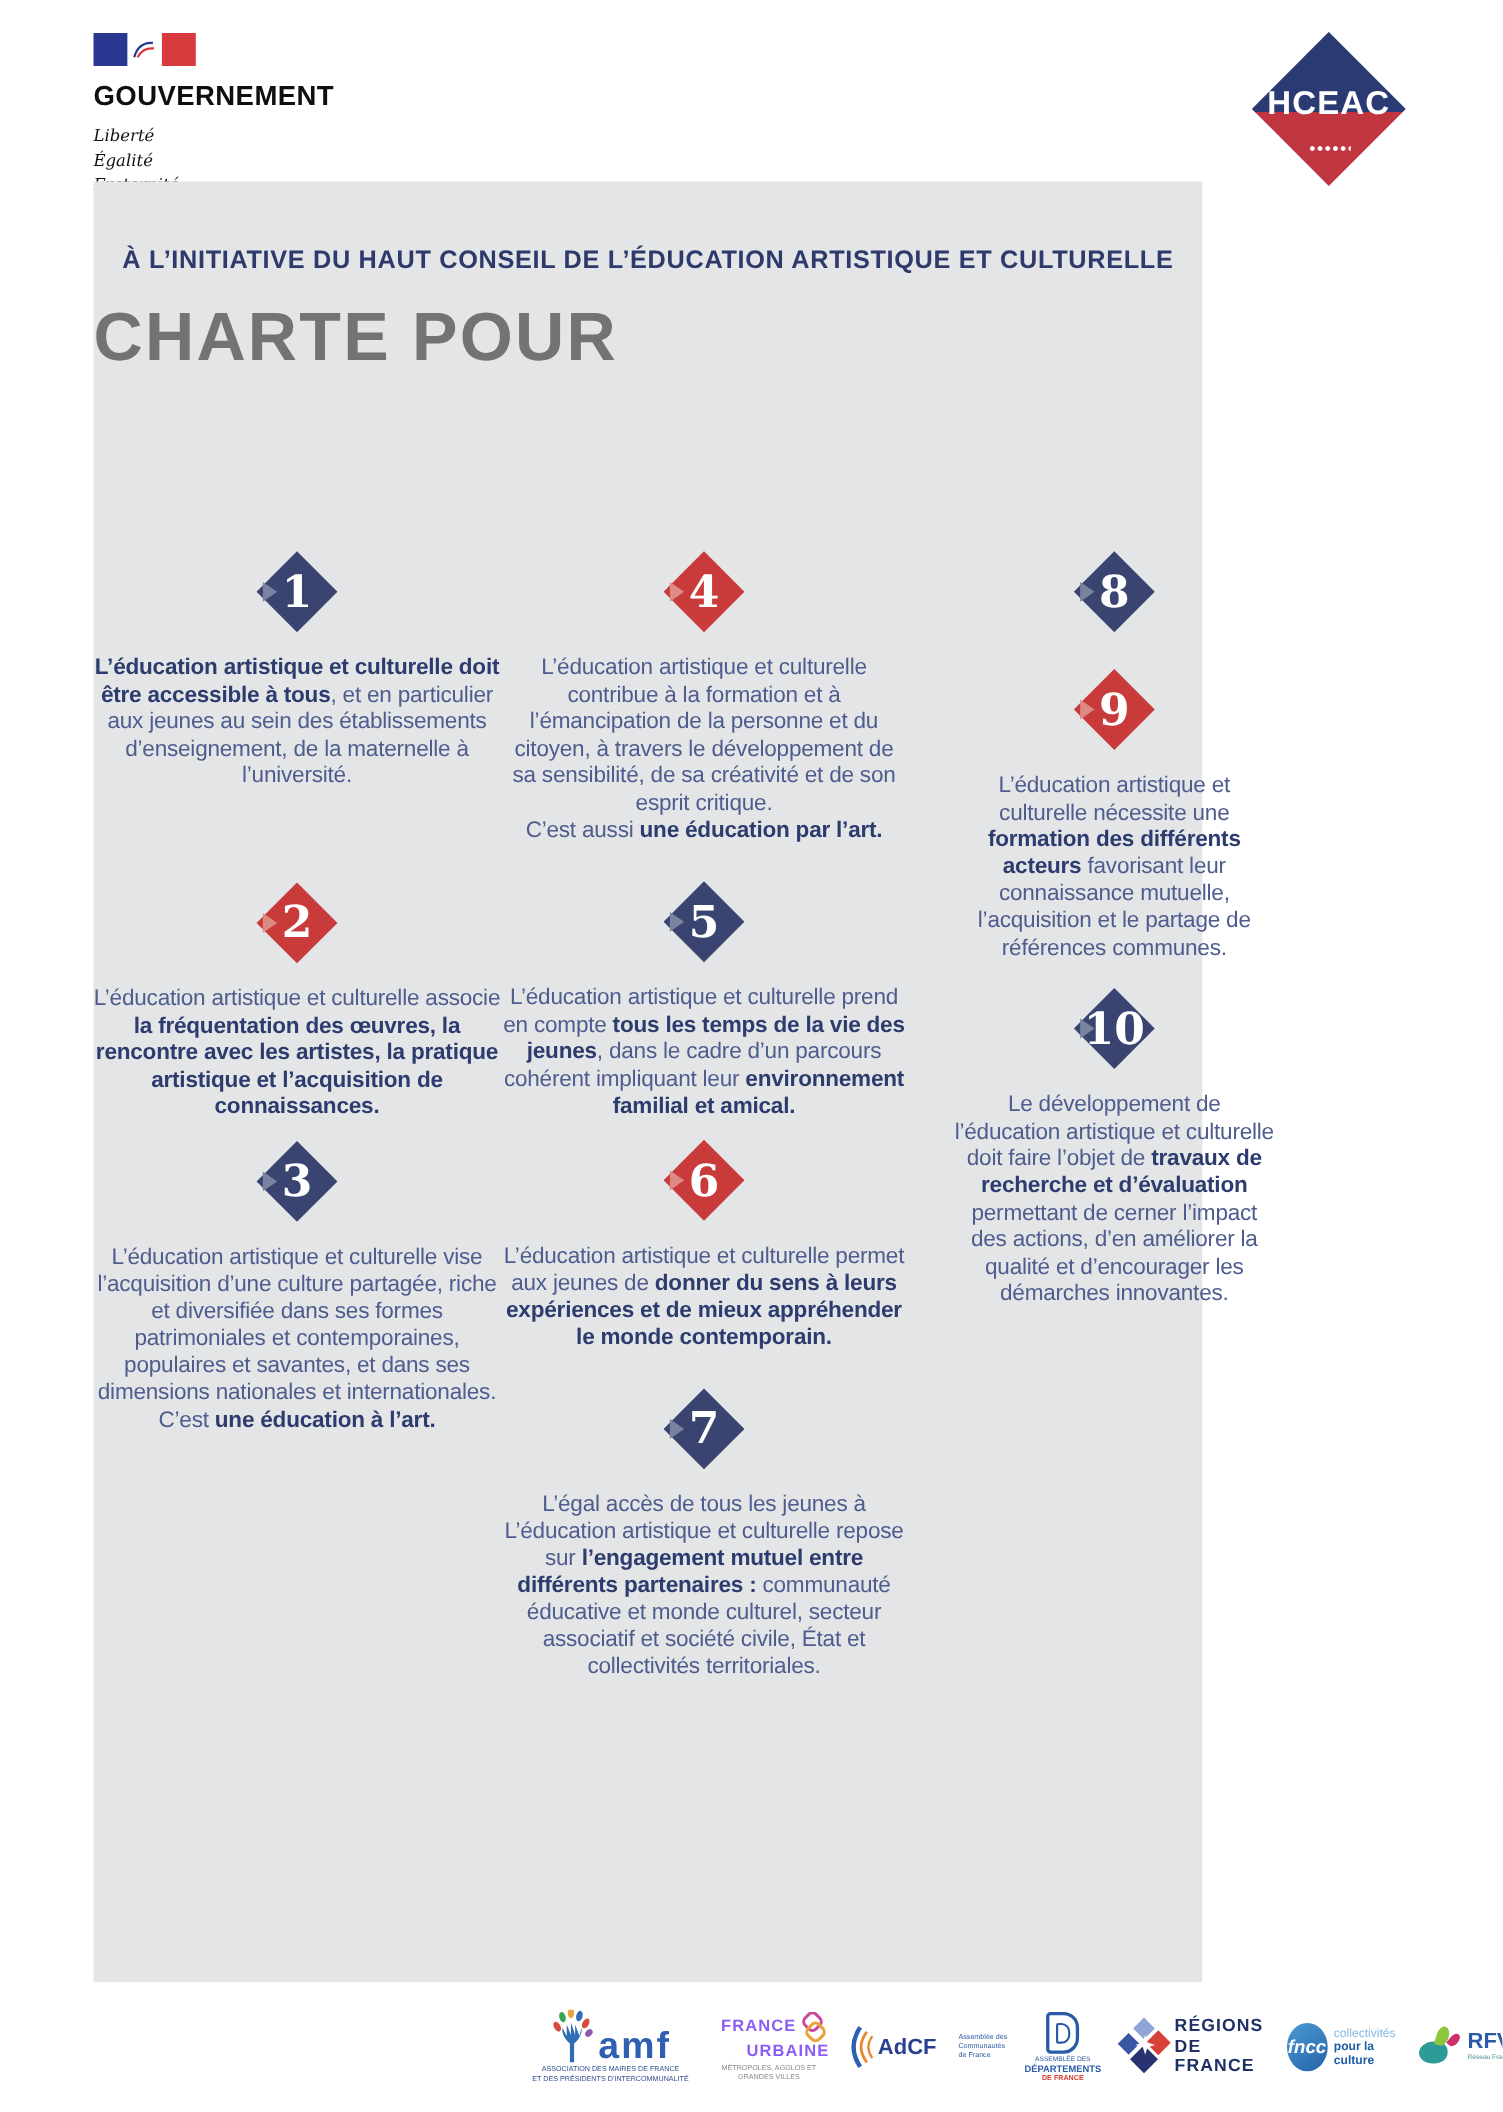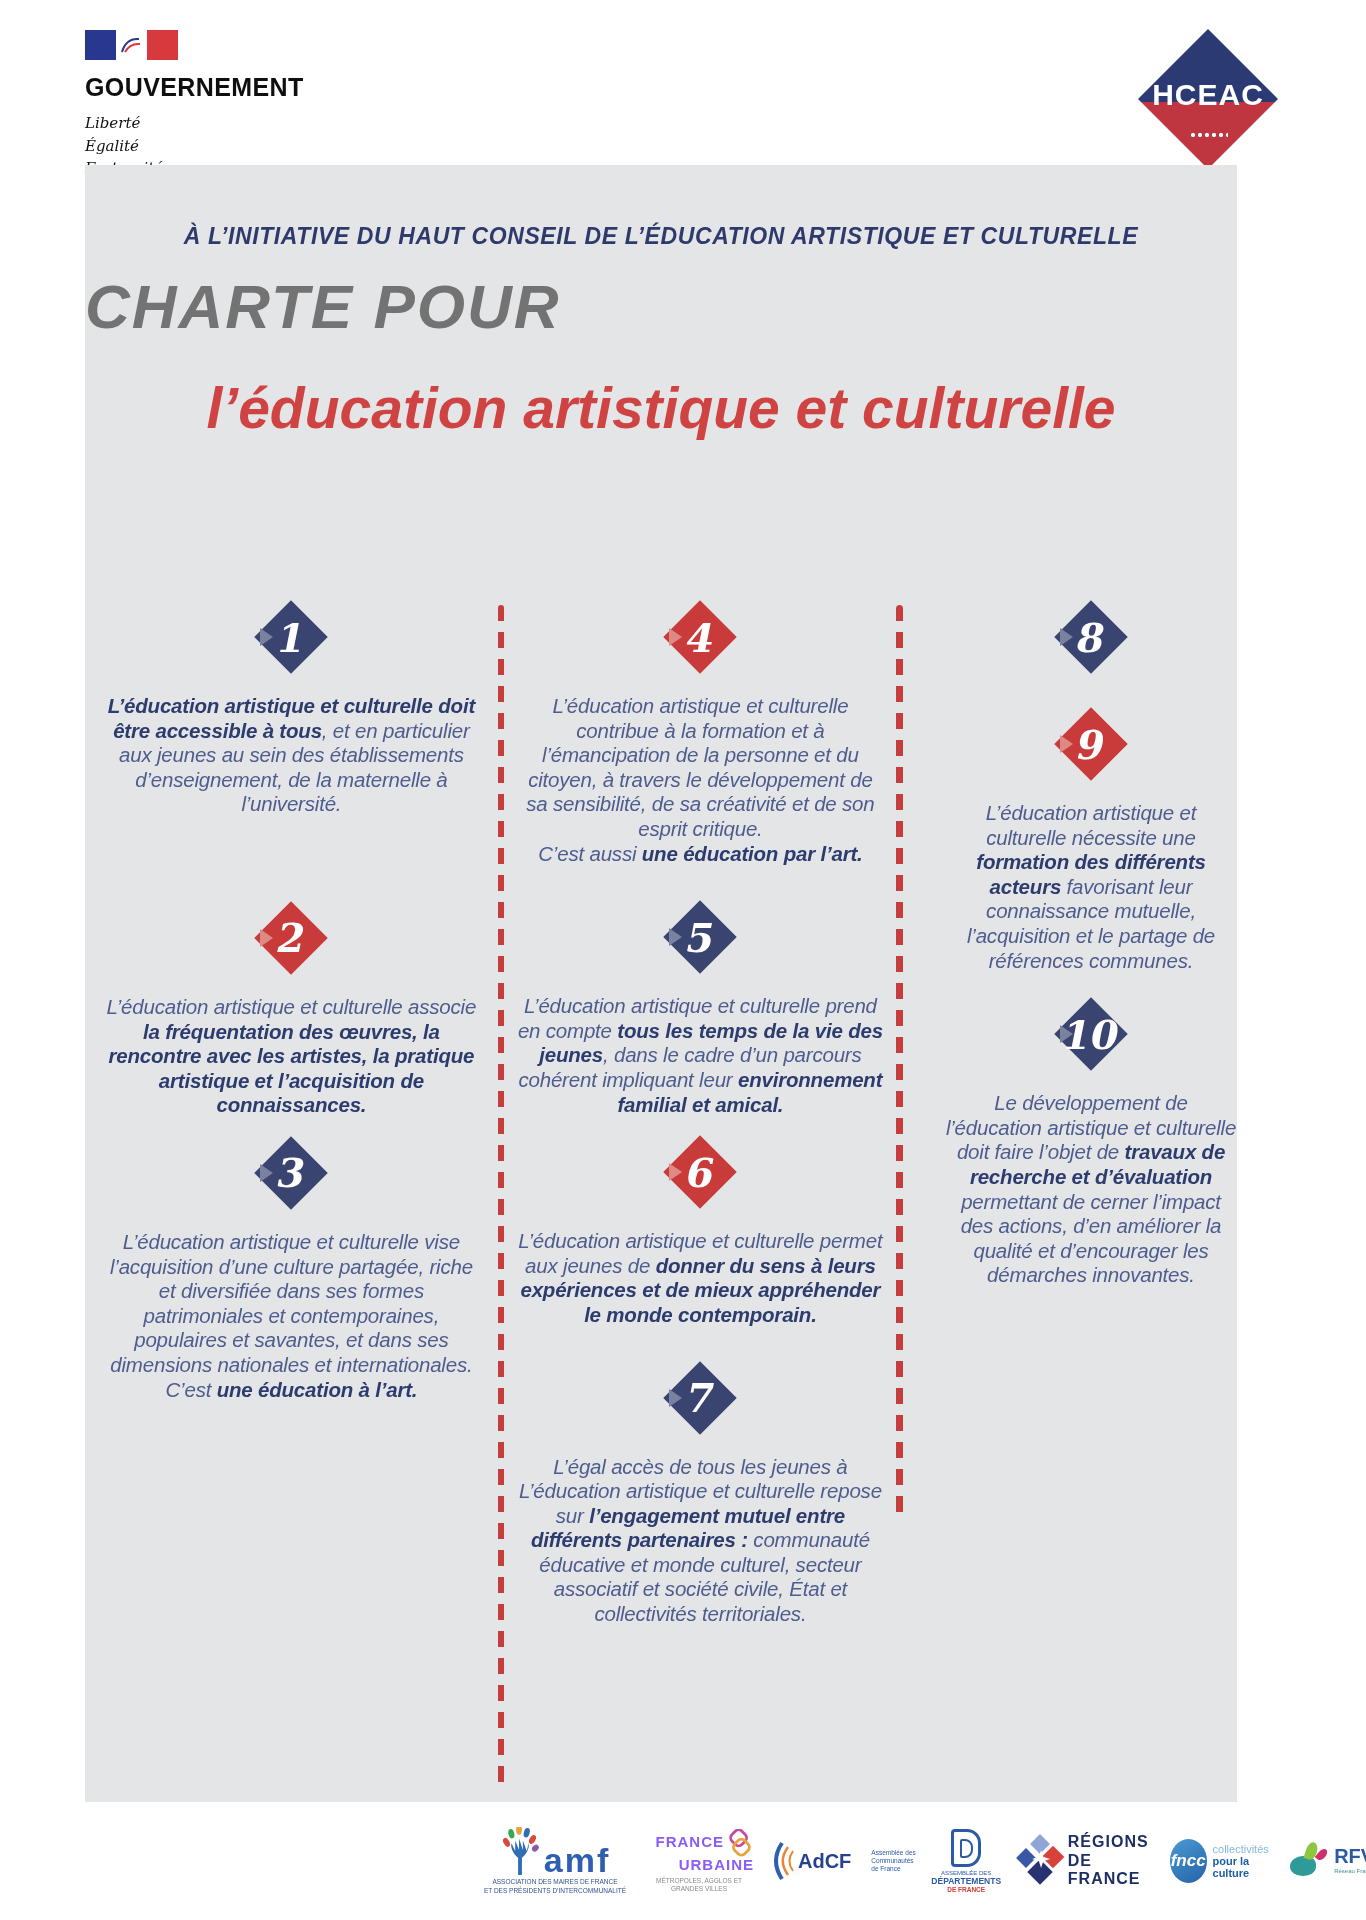--- a/index.html
+++ b/index.html
@@ -16,21 +16,21 @@
   .motto{margin-top:10px;font-family:"DejaVu Serif",serif;font-style:italic;font-size:15px;line-height:1.5;color:#111;}
 
   .hceac{position:absolute;right:85px;top:26px;width:146px;height:146px;}
   .hceac-d{position:absolute;inset:3px;clip-path:polygon(50% 0,100% 50%,50% 100%,0 50%);
            background:linear-gradient(180deg,#2c3a74 0%,#2c3a74 52%,#bf3540 52%,#bf3540 100%);}
   .hceac-text{position:absolute;left:0;right:0;top:52px;text-align:center;color:#fff;font-weight:800;font-size:30px;letter-spacing:1px;}
   .hceac-dots{position:absolute;left:55px;top:106px;width:38px;height:6px;
            background-image:radial-gradient(circle at 3px 3px,#fff 1.8px,transparent 2.4px);background-size:7px 6px;}
 
   
-  .panel{position:absolute;left:85px;top:165px;width:1152px;height:1637px;background:#e4e5e7;font-style:italic;}
+  .panel{position:absolute;left:85px;top:165px;width:1008px;height:1637px;background:#e4e5e7;}
   .kicker{padding-top:58px;text-align:center;color:#2e3a6b;font-size:23px;font-weight:700;letter-spacing:.6px;}
   .title{margin-top:26px;text-align:left;color:#737373;font-size:62px;line-height:1;font-weight:800;letter-spacing:2px;}
   .subtitle{margin-top:42px;text-align:center;color:#d04343;font-size:57px;line-height:1;font-weight:700;}
 
   .columns{display:flex;margin-top:163px;}
   .col{box-sizing:border-box;}
   .col1{width:435px;}
   .col2{width:413px;}
   .col3{width:334px;padding-left:42px;}
   .divider{width:7px;border-radius:4px;margin-top:5px;
@@ -139,21 +139,20 @@
 
   <div class="hceac">
     <div class="hceac-d"></div>
     <div class="hceac-text">HCEAC</div>
     <div class="hceac-dots"></div>
   </div>
 
   <div class="panel">
     <div class="kicker">À L’INITIATIVE DU HAUT CONSEIL DE L’ÉDUCATION ARTISTIQUE ET CULTURELLE</div>
     <div class="title">CHARTE POUR</div>
-    <div class="subtitle">l’éducation artistique et culturelle</div>
 
     <div class="columns">
 
       <div class="col col1">
         <section class="item">
           <div class="diamond navy">
             <span class="sq"></span>
             <span class="notch"></span>
             <span class="num">1</span>
           </div>

